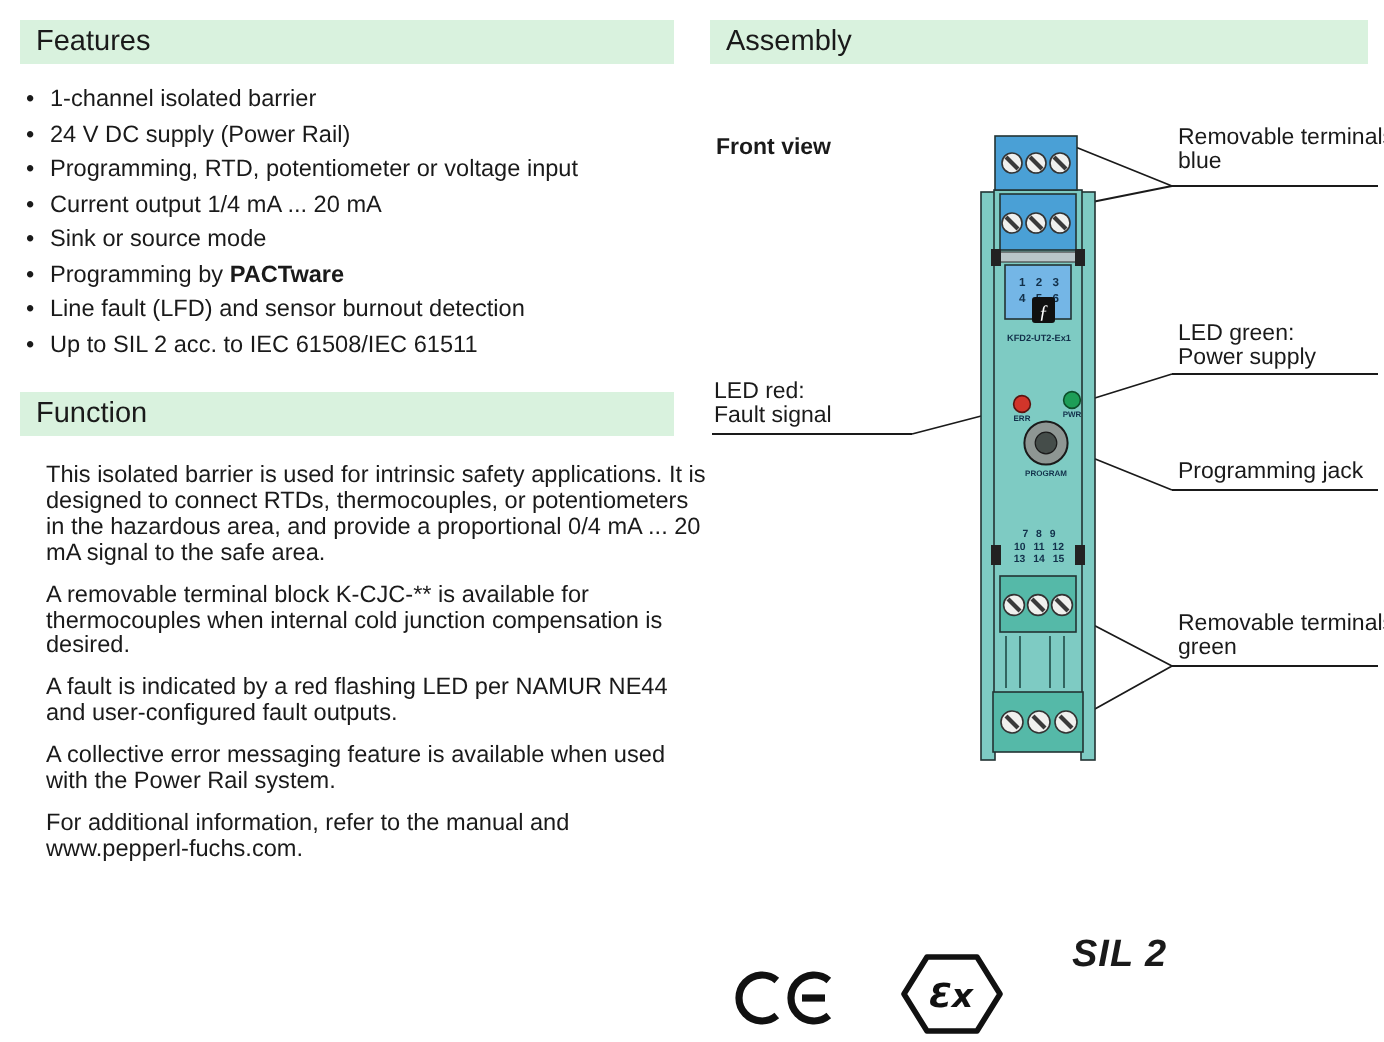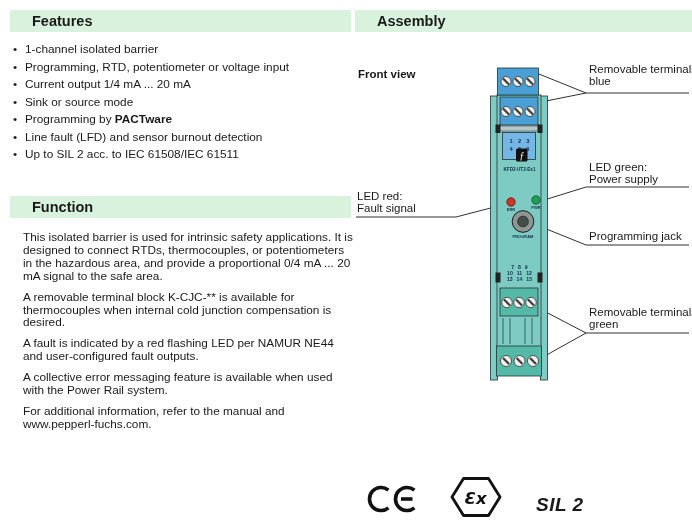--- a/index.html
+++ b/index.html
@@ -11,41 +11,41 @@
     --blue_light:#74b6e6;
     --green_term:#55b9a8;
     --led_red:#d1352a;
     --led_green:#1d9e57;
     --jack_outer:#8e9693;
     --jack_inner:#454d4a;
   }
   html,body{margin:0;padding:0;background:#fff;}
   .page{position:relative;width:692px;height:521px;background:#fff;overflow:hidden;
         font-family:"Liberation Sans",sans-serif;color:var(--ink);}
-  .section-header{position:absolute;background:var(--header_bg);font-weight:bold;
-        font-size:14.5px;line-height:22px;height:22px;padding-left:22px;box-sizing:content-box;}
+  .section-header{position:absolute;background:var(--header_bg);font-weight:normal;
+        font-size:14.5px;line-height:22px;height:22px;padding-left:8px;box-sizing:content-box;}
   #features-hd{left:10px;top:10px;width:319px;}
   #function-hd{left:10px;top:196px;width:319px;}
   #assembly-hd{left:355px;top:10px;width:321px;}
   .bullets{position:absolute;left:13px;top:41px;width:326px;margin:0;padding:0;list-style:none;}
   .bullets li{position:relative;padding-left:12px;line-height:17.5px;font-size:11.8px;}
   .bullets li::before{content:"\2022";position:absolute;left:0;top:0;}
   .paras{position:absolute;left:23px;top:231px;width:331px;}
   .paras p{margin:0 0 8px 0;font-size:11.8px;line-height:12.9px;}
   .b{font-weight:bold;}
   .i{font-style:italic;}
   .serif{font-family:"Liberation Serif",serif;}
   .callout{position:absolute;font-size:11.5px;line-height:12px;white-space:pre-line;}
   #front-view{position:absolute;left:358px;top:68px;font-size:11.5px;font-weight:bold;}
   #co-blue{left:589px;top:63px;width:112px;}
   #co-ledgreen{left:589px;top:161px;width:112px;}
   #co-jack{left:589px;top:230px;width:112px;}
   #co-green{left:589px;top:306px;width:112px;}
   #co-ledred{left:357px;top:190px;width:110px;}
-  #sil2{position:absolute;left:536px;top:494px;font-size:19px;font-weight:bold;font-style:italic;letter-spacing:.5px;}
+  #sil2{position:absolute;left:536px;top:467px;font-size:19px;font-weight:bold;font-style:italic;letter-spacing:.5px;}
   svg.art{position:absolute;left:0;top:0;pointer-events:none;}
   .ld{stroke:var(--ink);stroke-width:.9;fill:none;}
   .outl{stroke:#223333;stroke-width:.8;}
   .fill-teal{fill:var(--teal);}
   .fill-blue{fill:var(--blue);}
   .fill-bluelight{fill:var(--blue_light);}
   .fill-green{fill:var(--green_term);}
   .screw{fill:#f0f0ee;stroke:#333;stroke-width:.8;}
   .slot{stroke:#3a3a3a;stroke-width:2.1;}
   .clip{fill:#222;}
@@ -55,20 +55,21 @@
 </head>
 <body>
 
 <div class="page">
 
   <div class="section-header" id="features-hd">
     <span>Features</span>
   </div>
   <ul class="bullets">
       <li><span>1-channel isolated barrier</span></li>
+      <li><span>24 V DC supply (Power Rail)</span></li>
       <li><span>Programming, RTD, potentiometer or voltage input</span></li>
       <li><span>Current output 1/4 mA ... 20 mA</span></li>
       <li><span>Sink or source mode</span></li>
       <li><span>Programming by </span><span class="b">PACTware</span></li>
       <li><span>Line fault (LFD) and sensor burnout detection</span></li>
       <li><span>Up to SIL 2 acc. to IEC 61508/IEC 61511</span></li>
     </ul>
 
   <div class="section-header" id="function-hd">
     <span>Function</span>

